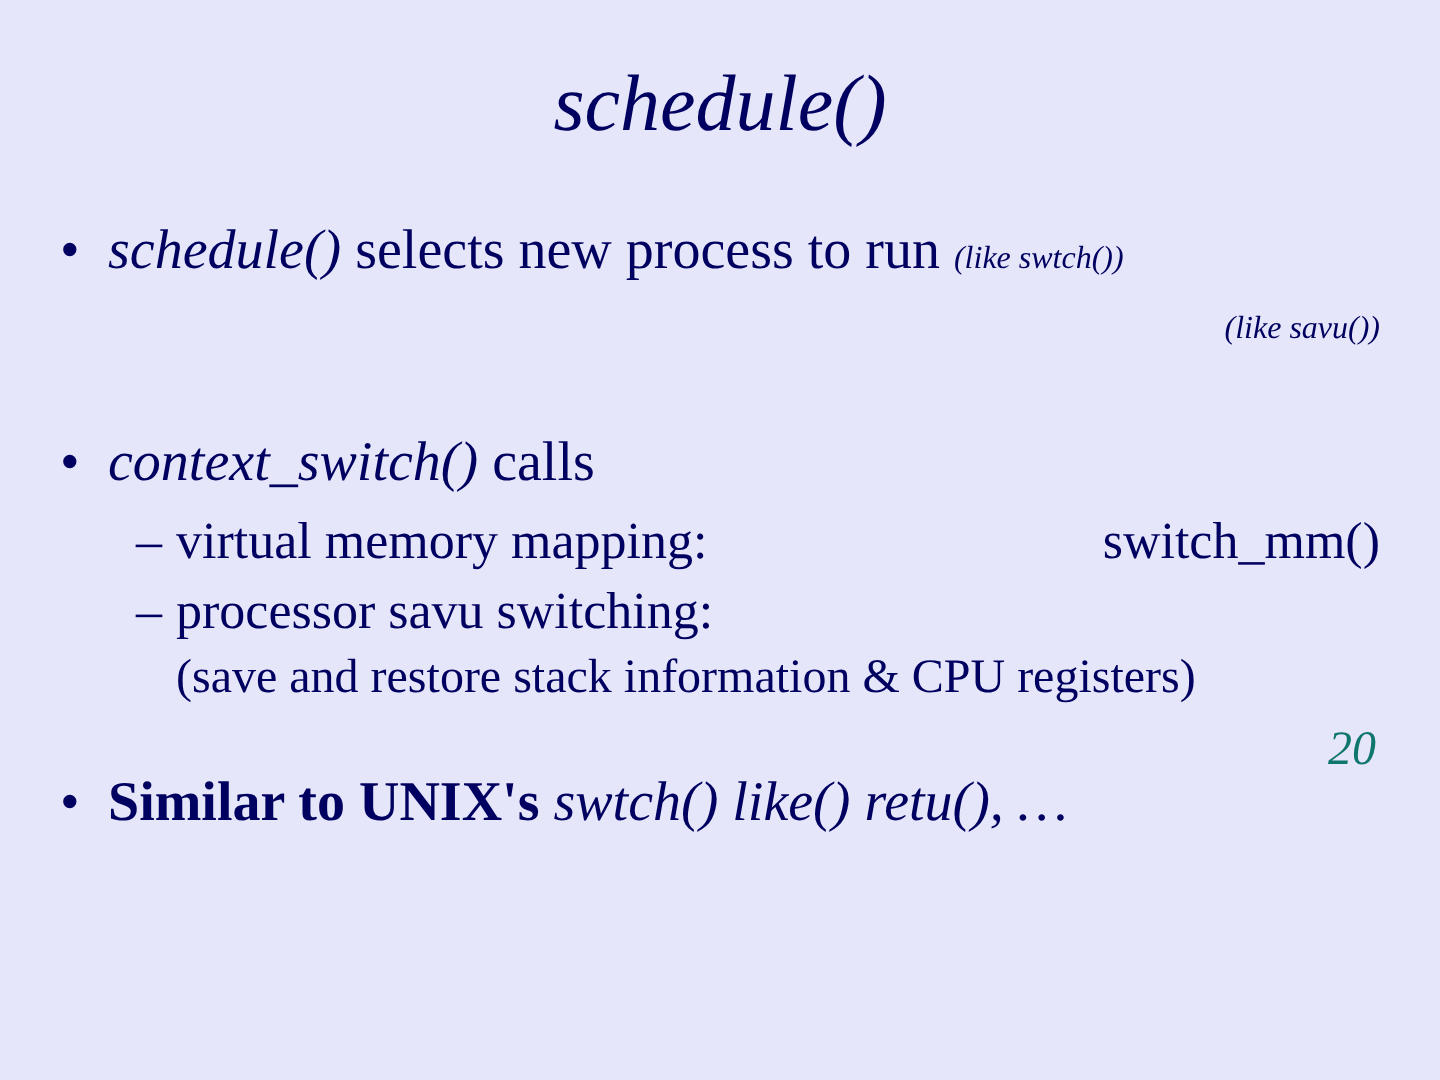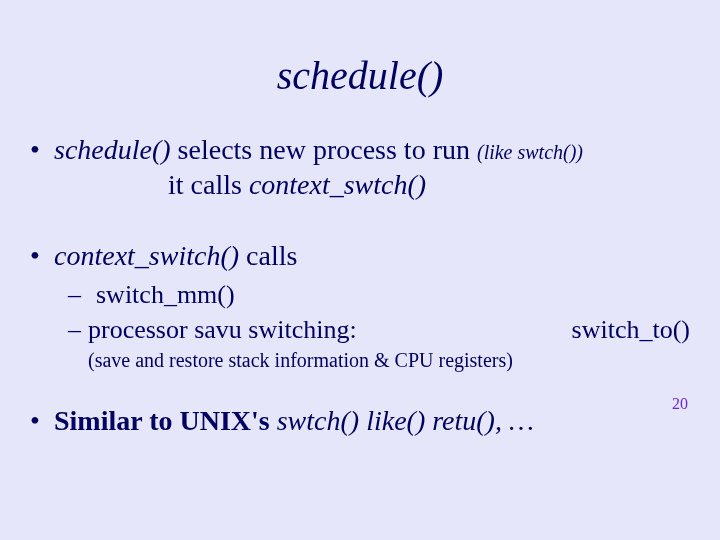--- a/index.html
+++ b/index.html
@@ -10,21 +10,20 @@
     background: #e6e6fa;
     font-family: "Times New Roman", Times, serif;
     color: #000060;
     overflow: hidden;
   }
   .slide {
     position: relative;
     width: 720px;
     height: 411px;
     box-sizing: border-box;
-    margin-top: 24px;
   }
   .title {
     position: absolute;
     top: 28px;
     left: 0;
     width: 100%;
     text-align: center;
     font-size: 40px;
     font-style: italic;
   }
@@ -65,80 +64,81 @@
   }
   .sub .left {
     flex: 1;
   }
   .sub .right {
     white-space: nowrap;
     padding-left: 8px;
   }
   .note {
     margin-left: 58px;
-    font-size: 20px;
+    font-size: 24px;
     margin-top: 2px;
   }
   .ital { font-style: italic; }
-  .small { font-size: 20px; font-style: italic; text-align: right; }
+  .small { font-size: 16px; font-style: italic; text-align: right; }
   .row {
     display: flex;
     align-items: baseline;
   }
   .row .main { flex: 0 0 auto; }
   .row .side { margin-left: auto; padding-left: 10px; }
   .pagenum {
     position: absolute;
     right: 32px;
     bottom: 22px;
-    font-size: 16px;
-    color: #6d28d9;
+    font-size: 24px;
+    color: #0f766e;
+    font-style: italic;
   }
 </style>
 </head>
 <body>
 
 <div class="slide">
   <div class="title">schedule()</div>
 
   <div class="body">
 
     <div class="blt">
       <div class="dot">•</div>
       <div class="txt">
         <div class="row">
           <span class="main">
             <span class="ital">schedule()</span><span> selects new process  to run </span><span class="small">(like swtch())</span>
           </span>
         </div>
         <div class="row indent1">
-          <span class="main">
-            <span>it calls </span><span class="ital">context_swtch()</span>
+          <span class="side">
+            <span class="small">(like savu())</span>
           </span>
         </div>
       </div>
     </div>
 
     <div class="spacer"></div>
 
     <div class="blt">
       <div class="dot">•</div>
       <div class="txt">
         <span class="ital">context_switch()</span><span> calls</span>
       </div>
     </div>
 
     <div class="sub">
       <div class="dash">–</div>
+      <div class="left">virtual memory mapping:</div>
       <div class="right">switch_mm()</div>
     </div>
     <div class="sub">
       <div class="dash">–</div>
       <div class="left">processor savu switching:</div>
-      <div class="right">switch_to()</div>
     </div>
     <div class="note">(save and restore stack information &amp; CPU registers)</div>
 
     <div class="spacer"></div>
 
     <div class="blt">
       <div class="dot">•</div>
       <div class="txt">
         <b><span>Similar to UNIX's </span></b><span class="ital">  swtch()  like()  retu(), …</span>
       </div>

